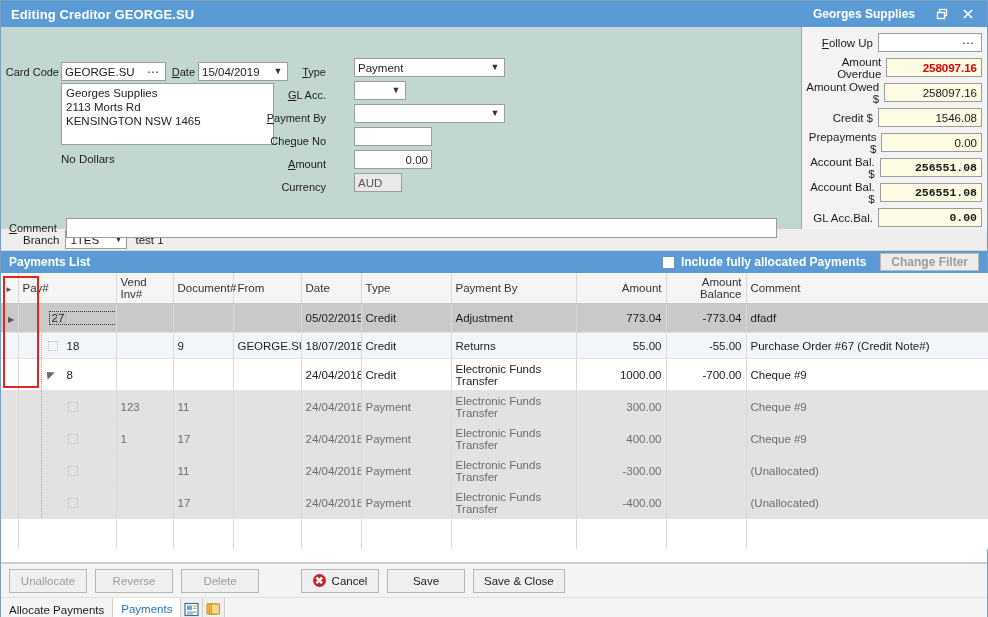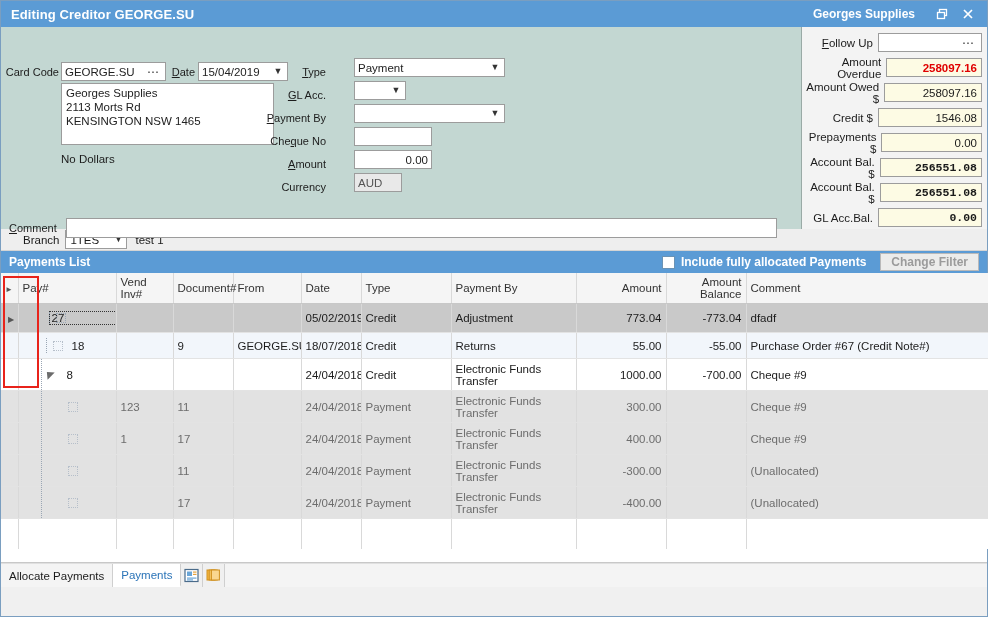--- a/index.html
+++ b/index.html
@@ -413,21 +413,21 @@
             <td></td>
             <td>05/02/2019</td>
             <td>Credit</td>
             <td>Adjustment</td>
             <td class="r">773.04</td>
             <td class="r">-773.04</td>
             <td>dfadf</td>
           </tr>
           <tr class="lvl0 alt">
             <td class="ind"></td>
-            <td style="padding: 5px;">
+            <td style="padding: 0px;">
               <div style="display: flex; align-items: center; height: 100%;">
                 <span style="display: inline-block; width: 24px; height: 100%; border-left: 1px dotted rgb(154, 166, 180); margin-left: 22px; position: relative;">
                   <span style="position: absolute; left: 6px; top: 50%; margin-top: -5px; width: 10px; height: 10px; border: 1px dotted rgb(182, 191, 202);"></span>
                 </span>
                 <span style="padding-left: 2px;">18</span>
               </div>
             </td>
             <td></td>
             <td>9</td>
             <td>GEORGE.SU</td>
@@ -550,20 +550,31 @@
             <td style="background: rgb(255, 255, 255); height: 30px; border-bottom: none;"></td>
             <td style="background: rgb(255, 255, 255); height: 30px; border-bottom: none;"></td>
             <td style="background: rgb(255, 255, 255); height: 30px; border-bottom: none;"></td>
           </tr>
         </tbody>
     </table>
 
     <div class="annot-rect" style="left: 2px; top: 2.5px; width: 36px; height: 112px;"></div>
   </div>
 
+  <div class="btnbar">
+    <div class="btn disabled">Unallocate</div>
+    <div class="btn disabled">Reverse</div>
+    <div class="btn disabled">Delete</div>
+    <div class="btn gap">
+      <span class="cancel-ic">✖</span>
+      <span>Cancel</span>
+    </div>
+    <div class="btn">Save</div>
+    <div class="btn">Save &amp; Close</div>
+  </div>
 
   <div class="tabbar">
     <div class="tab">Allocate Payments</div>
     <div class="tab active">Payments</div>
     <div class="tabico">
       <svg width="15" height="15" viewBox="0 0 15 15">
         <rect x="1" y="1.5" width="13" height="12" fill="#fff" stroke="#4a6b8a" stroke-width="1.2"></rect>
         <rect x="3" y="3.5" width="5" height="4.5" fill="#6aa6d8"></rect>
         <rect x="9" y="3.5" width="3.5" height="1.2" fill="#e8a33d"></rect>
         <rect x="9" y="5.8" width="3.5" height="1.2" fill="#e8a33d"></rect>

